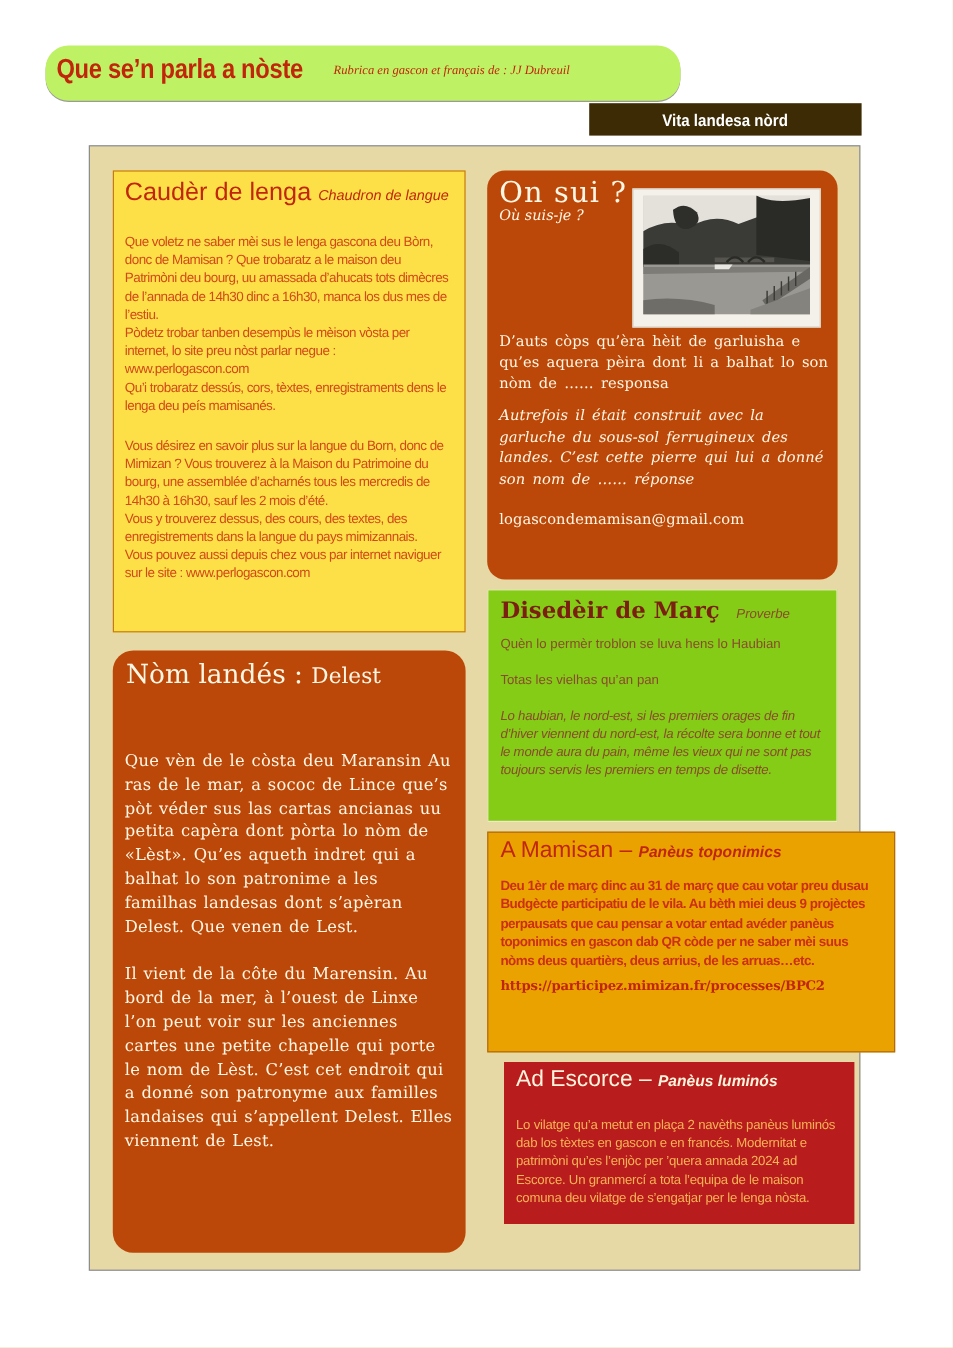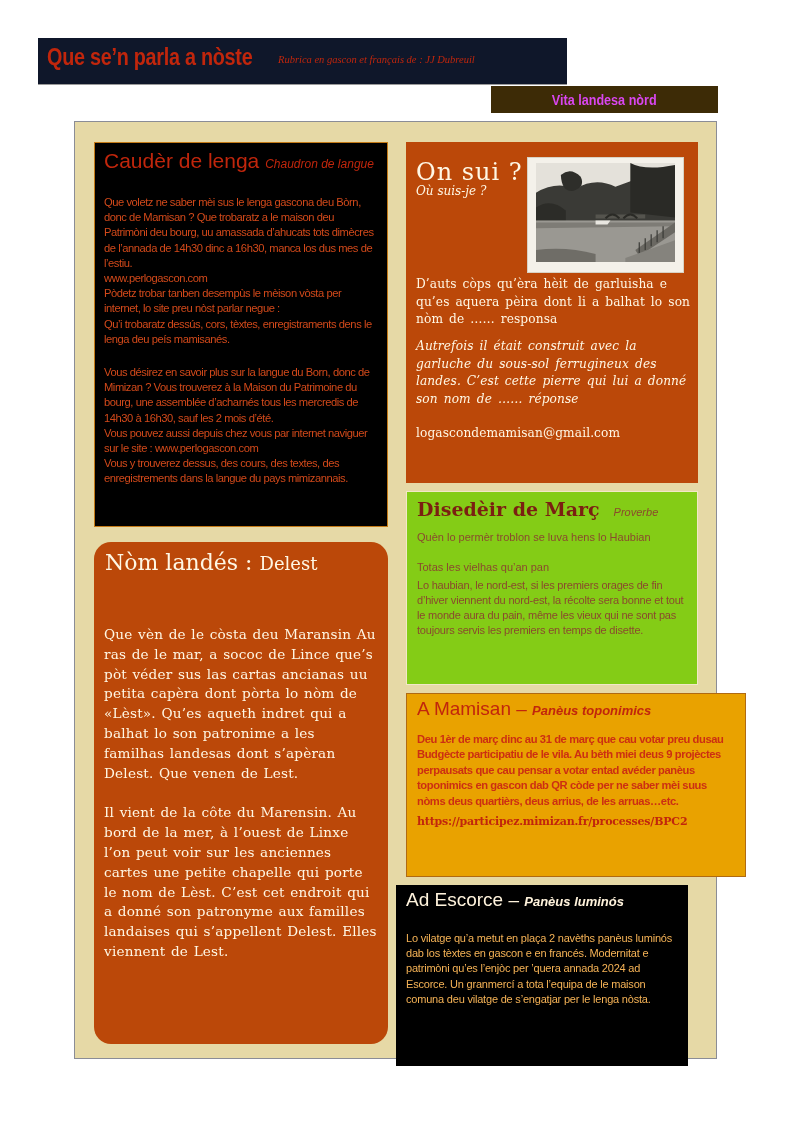--- a/index.html
+++ b/index.html
@@ -3,55 +3,56 @@
   <meta charset="utf-8">
   <style>
     html, body { margin: 0; padding: 0; }
     body {
       width: 794px; height: 1123px; position: relative; overflow: hidden;
       background: #ffffff;
       font-family: "Liberation Sans", sans-serif;
     }
     .banner {
       position: absolute; left: 38px; top: 38px; width: 529px; height: 46px;
-      background: #0f172a;
+      background: #bef264;
       box-shadow: 0 1px 0 #9a9a9a;
+      border-radius: 19px;
     }
     .banner-title {
       position: absolute; left: 9px; top: 6px;
       font-family: "Liberation Sans", sans-serif; font-weight: bold;
       font-size: 23px; color: #c1260c; letter-spacing: -0.3px;
       transform: scaleX(0.86); transform-origin: left center;
       white-space: nowrap;
     }
     .banner-sub {
       position: absolute; left: 240px; top: 16px;
       font-family: "Liberation Serif", serif; font-style: italic;
       font-size: 10.5px; color: #c1260c; white-space: nowrap;
     }
     .section-tag {
       position: absolute; left: 491px; top: 86px; width: 227px; height: 27px;
-      background: #3d2b06; color: #d946ef;
+      background: #3d2b06; color: #ffffff;
       display: flex; align-items: center; justify-content: center;
       font-family: "Liberation Sans", sans-serif; font-weight: bold;
       font-size: 14px;
     }
     .section-tag span { display: inline-block; transform: scaleX(0.9); }
     .frame {
       position: absolute; left: 74px; top: 121px; width: 643px; height: 938px;
       background: #e6d9a6;
       border: 1px solid #8b8d96;
       box-sizing: border-box;
     }
     .box { position: absolute; box-sizing: border-box; }
 
     
     .b-cauder {
       left: 94px; top: 142px; width: 294px; height: 385px;
-      background: #000000; border: 1px solid #c47a16;
+      background: #fde047; border: 1px solid #c47a16;
       padding: 6px 9px; color: #c8461a;
     }
     .b-cauder .h { font-size: 21px; color: #c1260c; white-space: nowrap; }
     .b-cauder .h i { font-size: 12px; font-weight: normal; }
     .b-cauder p {
       margin: 0; font-size: 11.2px; line-height: 15.2px;
       letter-spacing: -0.45px; color: #d2491a;
     }
     .b-cauder .p1 { margin-top: 22px; }
     .b-cauder .p2 { margin-top: 18px; }
@@ -68,22 +69,23 @@
     .b-nom p {
       margin: 0; font-size: 13.6px; line-height: 19.8px;
       letter-spacing: 0.2px; word-spacing: 1px;
     }
     .b-nom .p1 { margin-top: 50px; }
     .b-nom .p2 { margin-top: 20px; }
 
     
     .b-onsui {
       left: 406px; top: 142px; width: 292px; height: 341px;
-      background: #bb4809; color: #fff7e4; padding: 16px 10px;
+      background: #bb4809; color: #fff7e4; padding: 4px 10px;
       font-family: "DejaVu Serif", serif;
+      border-radius: 15px;
     }
     .b-onsui .h { font-size: 24px; letter-spacing: 1px; }
     .b-onsui .sub { font-style: italic; font-size: 12px; margin-top: -2px; }
     .photo {
       position: absolute; left: 121px; top: 15px; width: 157px; height: 116px;
       background: #f4f1ea; border: 1px solid #d8d2c4; box-sizing: border-box;
       padding: 5px 8px 10px 8px;
     }
     .photo-inner { width: 100%; height: 100%; display: block; }
     .b-onsui p {
@@ -105,21 +107,21 @@
       font-family: "DejaVu Serif", serif; font-weight: bold;
       font-size: 19px; color: #7b1f12; white-space: nowrap;
     }
     .b-dised .h small {
       font-family: "Liberation Sans", sans-serif; font-weight: normal;
       font-style: italic; font-size: 11px; color: #8b4a2c; margin-left: 14px;
     }
     .b-dised p { margin: 0; font-size: 11px; line-height: 15px; color: #8a4a2e; }
     .b-dised .l1 { margin-top: 10px; }
     .b-dised .l2 { margin-top: 15px; }
-    .b-dised .fr { margin-top: 3px; letter-spacing: -0.2px; }
+    .b-dised .fr { margin-top: 15px; font-style: italic; letter-spacing: -0.2px; }
 
     
     .b-mamisan {
       left: 406px; top: 693px; width: 340px; height: 184px;
       background: #e9a200; border: 1px solid #b06a12;
       padding: 4px 10px; color: #c1260c;
     }
     .b-mamisan .h { font-size: 19px; color: #c1260c; white-space: nowrap; }
     .b-mamisan .h i { font-size: 13px; font-weight: bold; }
     .b-mamisan p {
@@ -128,22 +130,22 @@
     }
     .b-mamisan .p1 { margin-top: 12px; }
     .b-mamisan .link {
       margin-top: 6px; font-family: "DejaVu Serif", serif; font-size: 11px;
       letter-spacing: -0.2px; color: #c1260c; font-weight: bold; display: block;
       text-decoration: none;
     }
 
     
     .b-escorce {
-      left: 396px; top: 885px; width: 292px; height: 181px;
-      background: #000000; padding: 4px 10px; color: #f2b45c;
+      left: 420px; top: 885px; width: 292px; height: 135px;
+      background: #b91c1c; padding: 4px 10px; color: #f2b45c;
     }
     .b-escorce .h { font-size: 19px; color: #fff3dc; white-space: nowrap; }
     .b-escorce .h i { font-size: 13px; font-weight: bold; }
     .b-escorce p {
       margin: 0; margin-top: 20px; font-size: 11px; line-height: 15.2px;
       letter-spacing: -0.2px; color: #f6b356;
     }
   </style>
 </head>
 <body>
@@ -158,28 +160,28 @@
 
 <div class="frame"></div>
 
 <div class="box b-cauder">
   <div class="h">
     <span>Caudèr de lenga</span>
     <i>Chaudron de langue</i>
   </div>
   <div class="p1">
     <p>Que voletz ne saber mèi sus le lenga gascona deu Bòrn, donc de Mamisan ? Que trobaratz a le maison deu Patrimòni deu bourg, uu amassada d’ahucats tots dimècres de l’annada de 14h30 dinc a 16h30, manca los dus mes de l’estiu.</p>
+    <p>Pòdetz trobar tanben desempùs le mèison vòsta per internet, lo site preu nòst parlar negue :</p>
     <p>www.perlogascon.com</p>
-    <p>Pòdetz trobar tanben desempùs le mèison vòsta per internet, lo site preu nòst parlar negue :</p>
     <p>Qu’i trobaratz dessús, cors, tèxtes, enregistraments dens le lenga deu peís mamisanés.</p>
   </div>
   <div class="p2">
     <p>Vous désirez en savoir plus sur la langue du Born, donc de Mimizan ? Vous trouverez à la Maison du Patrimoine du bourg, une assemblée d’acharnés tous les mercredis de 14h30 à 16h30, sauf les 2 mois d’été.</p>
+    <p>Vous y trouverez dessus, des cours, des textes, des enregistrements dans la langue du pays mimizannais.</p>
     <p>Vous pouvez aussi depuis chez vous par internet naviguer sur le site : www.perlogascon.com</p>
-    <p>Vous y trouverez dessus, des cours, des textes, des enregistrements dans la langue du pays mimizannais.</p>
   </div>
 </div>
 
 <div class="box b-nom">
   <div class="h">
     <span>Nòm landés :</span>
     <span class="part2">Delest</span>
   </div>
   <p class="p1">Que vèn de le còsta deu Maransin Au ras de le mar, a sococ de Lince que’s pòt véder sus las cartas ancianas uu petita capèra dont pòrta lo nòm de «Lèst». Qu’es aqueth indret qui a balhat lo son patronime a les familhas landesas dont s’apèran Delest. Que venen de Lest.</p>
   <p class="p2">Il vient de la côte du Marensin. Au bord de la mer, à l’ouest de Linxe l’on peut voir sur les anciennes cartes une petite chapelle qui porte le nom de Lèst. C’est cet endroit qui a donné son patronyme aux familles landaises qui s’appellent Delest. Elles viennent de Lest.</p>

